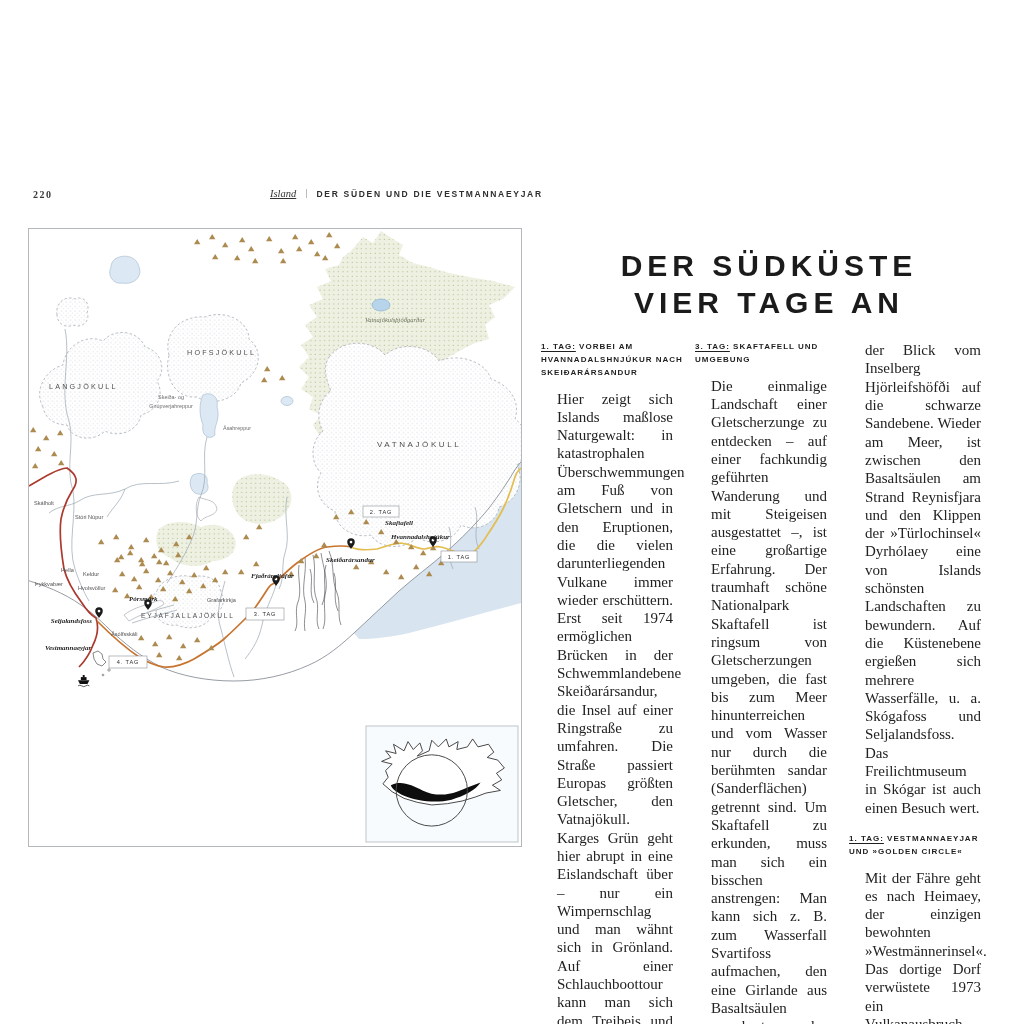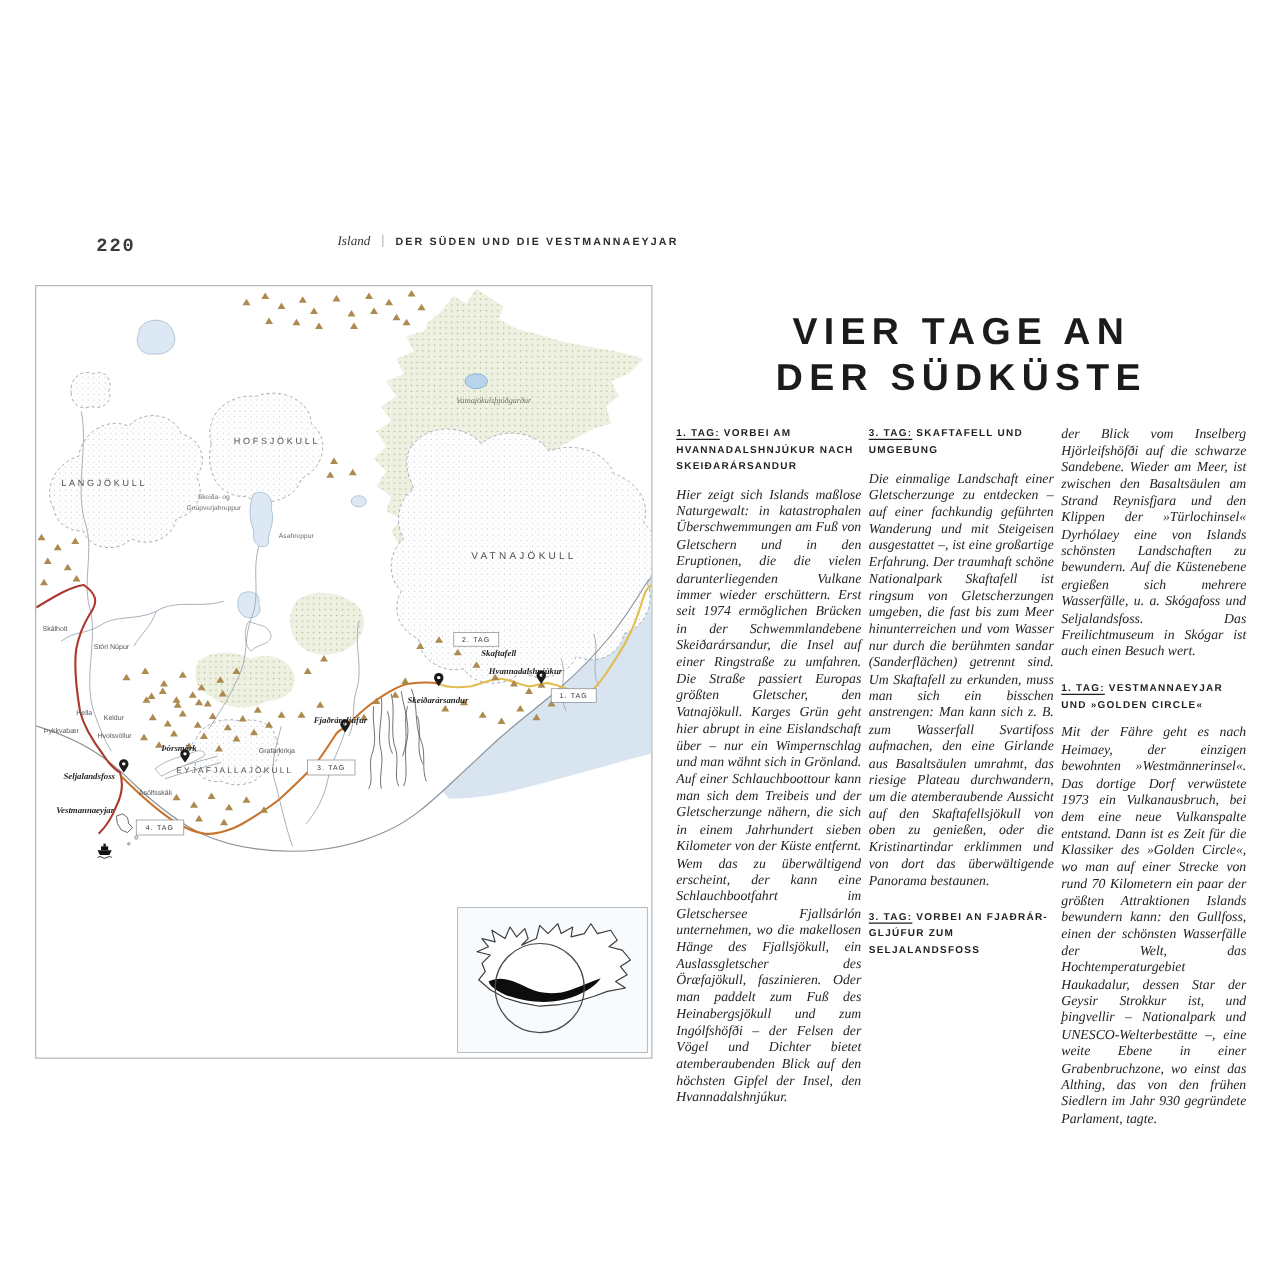--- a/index.html
+++ b/index.html
@@ -1,24 +1,24 @@
 <!DOCTYPE html>
 <html lang="de"><head>
 <meta charset="utf-8">
 <style>
   html,body{margin:0;padding:0;}
   body{
     width:1024px;height:1024px;background:#ffffff;position:relative;
     font-family:"Liberation Serif",serif;color:#1c1c1c;overflow:hidden;
   }
   
-  .page-num{position:absolute;left:33px;top:189px;font-family:Liberation Mono, monospace;
-    font-size:15px;font-weight:bold;letter-spacing:1.5px;color:#3a3a3a;margin-left:44px;}
+  .page-num{position:absolute;left:33px;top:189px;font-family:Liberation Serif, serif;
+    font-size:10px;font-weight:bold;letter-spacing:1.5px;color:#3a3a3a;}
   .header-center{position:absolute;left:270px;top:187px;display:flex;align-items:baseline;gap:9px;}
-  .header-book{font-style:italic;font-size:10.5px;color:#333;}
+  .header-book{font-style:italic;font-size:10.5px;color:#333;text-decoration:underline;}
   .header-divider{color:#8a8a8a;font-size:11px;position:relative;top:-1px;}
   .header-chapter{font-family:"Liberation Sans",sans-serif;font-size:8.5px;font-weight:bold;
     letter-spacing:1.7px;color:#2e2e2e;}
   
   .map-frame{position:absolute;left:28px;top:228px;width:492px;height:617px;
     border:1px solid #b4b8bc;background:#fff;}
   .map-frame svg{display:block;}
   text{font-family:"Liberation Sans",sans-serif;}
   .lbl-glacier{font-size:7.2px;letter-spacing:2.2px;fill:#4f4f4f;}
   .lbl-glacier-big{font-size:8px;letter-spacing:2.6px;fill:#4f4f4f;}
@@ -35,22 +35,22 @@
     letter-spacing:4.5px;font-weight:bold;color:#1f1f1f;}
   .title{text-align:center;font-family:"Liberation Sans",sans-serif;font-weight:bold;
     font-size:30px;letter-spacing:5px;line-height:1.22;margin-top:8px;color:#1b1b1b;}
   .intro{width:402px;margin:18px auto 0;text-align:center;font-weight:bold;
     font-size:11.5px;line-height:1.55;color:#1b1b1b;}
   .cols{display:flex;gap:6px;margin-top:20px;}
   .col{width:148px;}
   .sec-h{font-family:"Liberation Sans",sans-serif;font-weight:bold;font-size:8px;
     letter-spacing:1px;line-height:1.6;color:#1f1f1f;margin:0 0 10px;}
   .sec-h .u{text-decoration:underline;text-underline-offset:2px;}
-  .body-txt{font-size:11px;line-height:1.22;text-align:justify;hyphens:auto;
-    color:#222;margin:0 0 16px;font-style:italic;}
+  .body-txt{font-size:15px;line-height:1.22;text-align:justify;hyphens:auto;
+    color:#222;margin:0 16px 16px;}
 </style>
 </head>
 <body>
 
 <div class="page-num">220</div>
 <div class="header-center">
   <span class="header-book">Island</span>
   <span class="header-divider">|</span>
   <span class="header-chapter">DER SÜDEN UND DIE VESTMANNAEYJAR</span>
 </div>
@@ -286,22 +286,22 @@
       <path fill="#ffffff" stroke="#3a3a3a" stroke-width="0.7" stroke-linejoin="round" d="M8,27 L13,22 L5,20 L12,17 L8,12 L16,14 L14,7 L22,12 L25,5 L29,11 L34,6 L36,12 L32,16 L41,12 L43,4 L48,9 L54,3 L56,9 L63,5 L62,11 L70,9 L74,3 L78,9 L86,7 L90,13 L85,17 L93,19 L98,25 L92,29 L96,34 L89,38 L95,42 L84,44 L76,47 L66,50 L55,52 L43,53 L32,51 L22,48 L13,43 L6,37 L10,32 Z"></path>
       <path fill="#0d0d0d" d="M12,38 C20,34 28,38 36,42 C44,46 54,46 62,43 C68,41 74,38 80,36 C76,42 68,46 58,49 C46,52 32,50 22,46 C16,43 13,41 12,38 Z"></path>
       <circle cx="43" cy="42" r="27" fill="none" stroke="#4a4a4a" stroke-width="0.75"></circle>
     </g>
   </g>
 </svg>
 </div>
 
 <div class="article">
   <div class="title">
+    <div>DER SÜDKÜSTE</div>
     <div>VIER TAGE AN</div>
-    <div>DER SÜDKÜSTE</div>
   </div>
 
   <div class="cols">
     <div class="col">
       <h3 class="sec-h"><span class="u">1. TAG:</span><span> VORBEI AM HVANNADALSHNJÚKUR NACH SKEIÐARÁRSANDUR</span></h3>
       <p class="body-txt">Hier zeigt sich Islands maßlose Naturgewalt: in katastrophalen Überschwemmungen am Fuß von Gletschern und in den Eruptionen, die die vielen darunterliegenden Vulkane immer wieder erschüttern. Erst seit 1974 ermöglichen Brücken in der Schwemmlandebene Skeiðarársandur, die Insel auf einer Ringstraße zu umfahren. Die Straße passiert Europas größten Gletscher, den Vatnajökull. Karges Grün geht hier abrupt in eine Eislandschaft über – nur ein Wimpernschlag und man wähnt sich in Grönland. Auf einer Schlauchboottour kann man sich dem Treibeis und der Gletscherzunge nähern, die sich in einem Jahrhundert sieben Kilometer von der Küste entfernt. Wem das zu überwältigend erscheint, der kann eine Schlauchbootfahrt im Gletschersee Fjallsárlón unternehmen, wo die makellosen Hänge des Fjallsjökull, ein Auslassgletscher des Öræfajökull, faszinieren. Oder man paddelt zum Fuß des Heinabergsjökull und zum Ingólfshöfði – der Felsen der Vögel und Dichter bietet atemberaubenden Blick auf den höchsten Gipfel der Insel, den Hvannadalshnjúkur.</p>
     </div>
     <div class="col">
       <h3 class="sec-h"><span class="u">3. TAG:</span><span> SKAFTAFELL UND UMGEBUNG</span></h3>
       <p class="body-txt">Die einmalige Landschaft einer Gletscherzunge zu entdecken – auf einer fachkundig geführten Wanderung und mit Steigeisen ausgestattet –, ist eine großartige Erfahrung. Der traumhaft schöne Nationalpark Skaftafell ist ringsum von Gletscherzungen umgeben, die fast bis zum Meer hinunterreichen und vom Wasser nur durch die berühmten sandar (Sanderflächen) getrennt sind. Um Skaftafell zu erkunden, muss man sich ein bisschen anstrengen: Man kann sich z. B. zum Wasserfall Svartifoss aufmachen, den eine Girlande aus Basaltsäulen umrahmt, das riesige Plateau durchwandern, um die atemberaubende Aussicht auf den Skaftafellsjökull von oben zu genießen, oder die Kristinartindar erklimmen und von dort das überwältigende Panorama bestaunen.</p>

